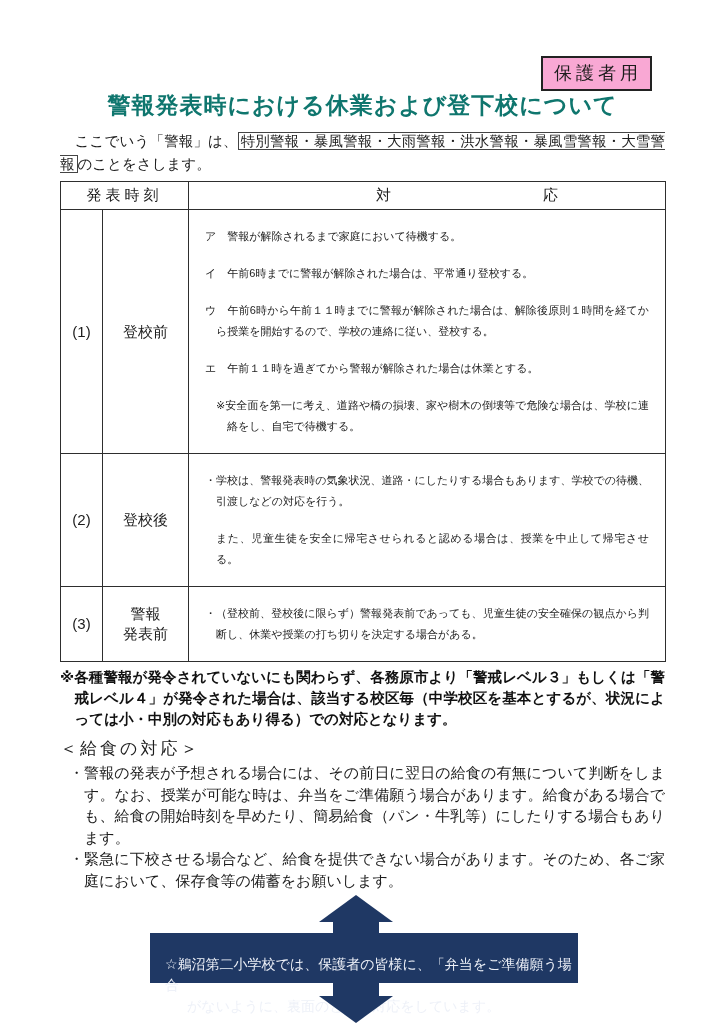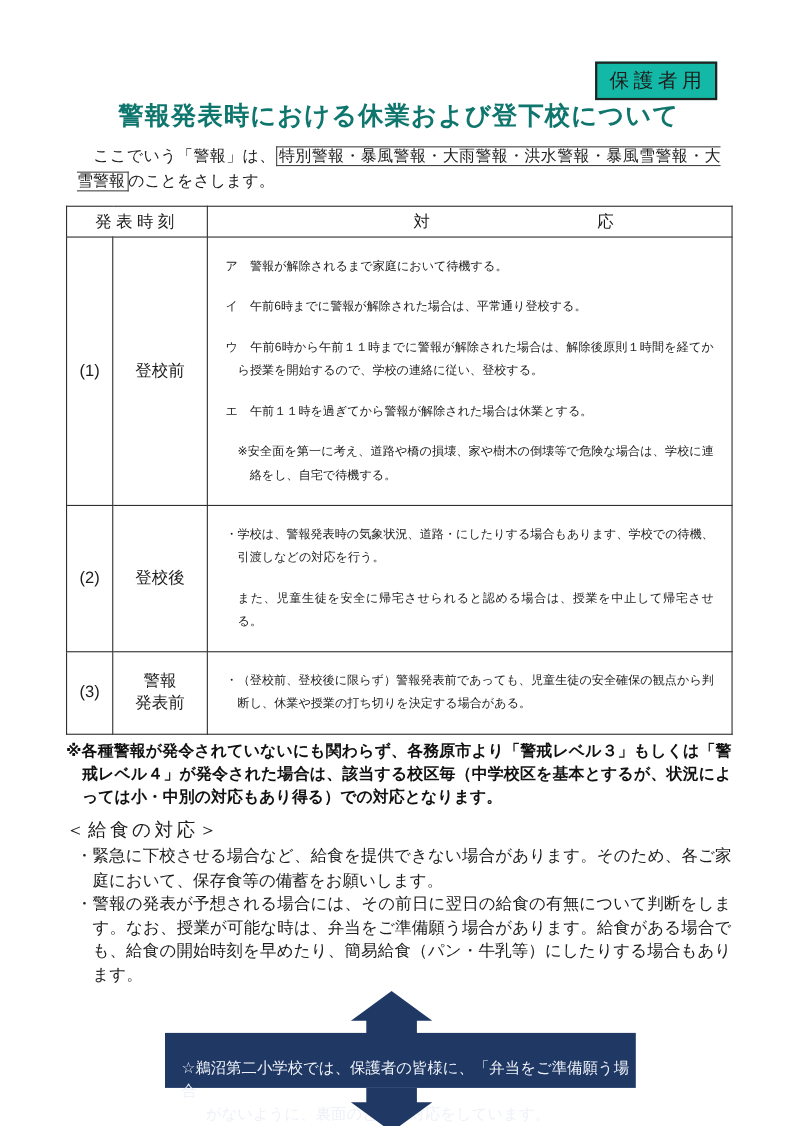--- a/index.html
+++ b/index.html
@@ -13,33 +13,33 @@
     overflow:hidden;
     font-family:"Liberation Sans","DejaVu Sans",sans-serif;
     color:#1c1c1c;
   }
   
   .badge{
     position:absolute;top:56px;right:72px;
     border:2px solid #222;
     padding:3px 8px 4px 11px;
     font-size:18px;letter-spacing:4px;
-    background:#14b8a6;
+    background:#f9a8d4;
   }
   
   .title{
     margin:0 0 9px 0;
     text-align:center;
     font-size:23px;font-weight:bold;
     letter-spacing:1px;
     color:#0f766e;
   }
   
   .intro{
-    margin:10px;font-size:14.5px;line-height:23px;
+    margin:0;font-size:14.5px;line-height:23px;
     text-align:justify;
   }
   .boxed{
     border:1px solid #444;
     padding:0 2px;
   }
   
   table.sched{
     border-collapse:collapse;
     width:605px;table-layout:fixed;
@@ -188,22 +188,22 @@
           <p>・（登校前、登校後に限らず）警報発表前であっても、児童生徒の安全確保の観点から判断し、休業や授業の打ち切りを決定する場合がある。</p>
         </div>
       </td>
     </tr>
   </tbody>
     </table>
 
   <p class="bignote">※各種警報が発令されていないにも関わらず、各務原市より「警戒レベル３」もしくは「警戒レベル４」が発令された場合は、該当する校区毎（中学校区を基本とするが、状況によっては小・中別の対応もあり得る）での対応となります。</p>
 
   <div class="kyushoku-head">＜給食の対応＞</div>
+  <p class="bullet">・警報の発表が予想される場合には、その前日に翌日の給食の有無について判断をします。なお、授業が可能な時は、弁当をご準備願う場合があります。給食がある場合でも、給食の開始時刻を早めたり、簡易給食（パン・牛乳等）にしたりする場合もあります。</p>
   <p class="bullet">・緊急に下校させる場合など、給食を提供できない場合があります。そのため、各ご家庭において、保存食等の備蓄をお願いします。</p>
-  <p class="bullet">・警報の発表が予想される場合には、その前日に翌日の給食の有無について判断をします。なお、授業が可能な時は、弁当をご準備願う場合があります。給食がある場合でも、給食の開始時刻を早めたり、簡易給食（パン・牛乳等）にしたりする場合もあります。</p>
 
   <div class="arrow-wrap">
     <div class="arr-head-up"></div>
     <div class="arr-stem-up"></div>
     <div class="banner">
       <div class="l1">☆鵜沼第二小学校では、保護者の皆様に、「弁当をご準備願う場合</div>
       <div class="l2">がないように、裏面のとおり対応をしています。</div>
     </div>
     <div class="arr-stem-down"></div>
     <div class="arr-head-down"></div>

